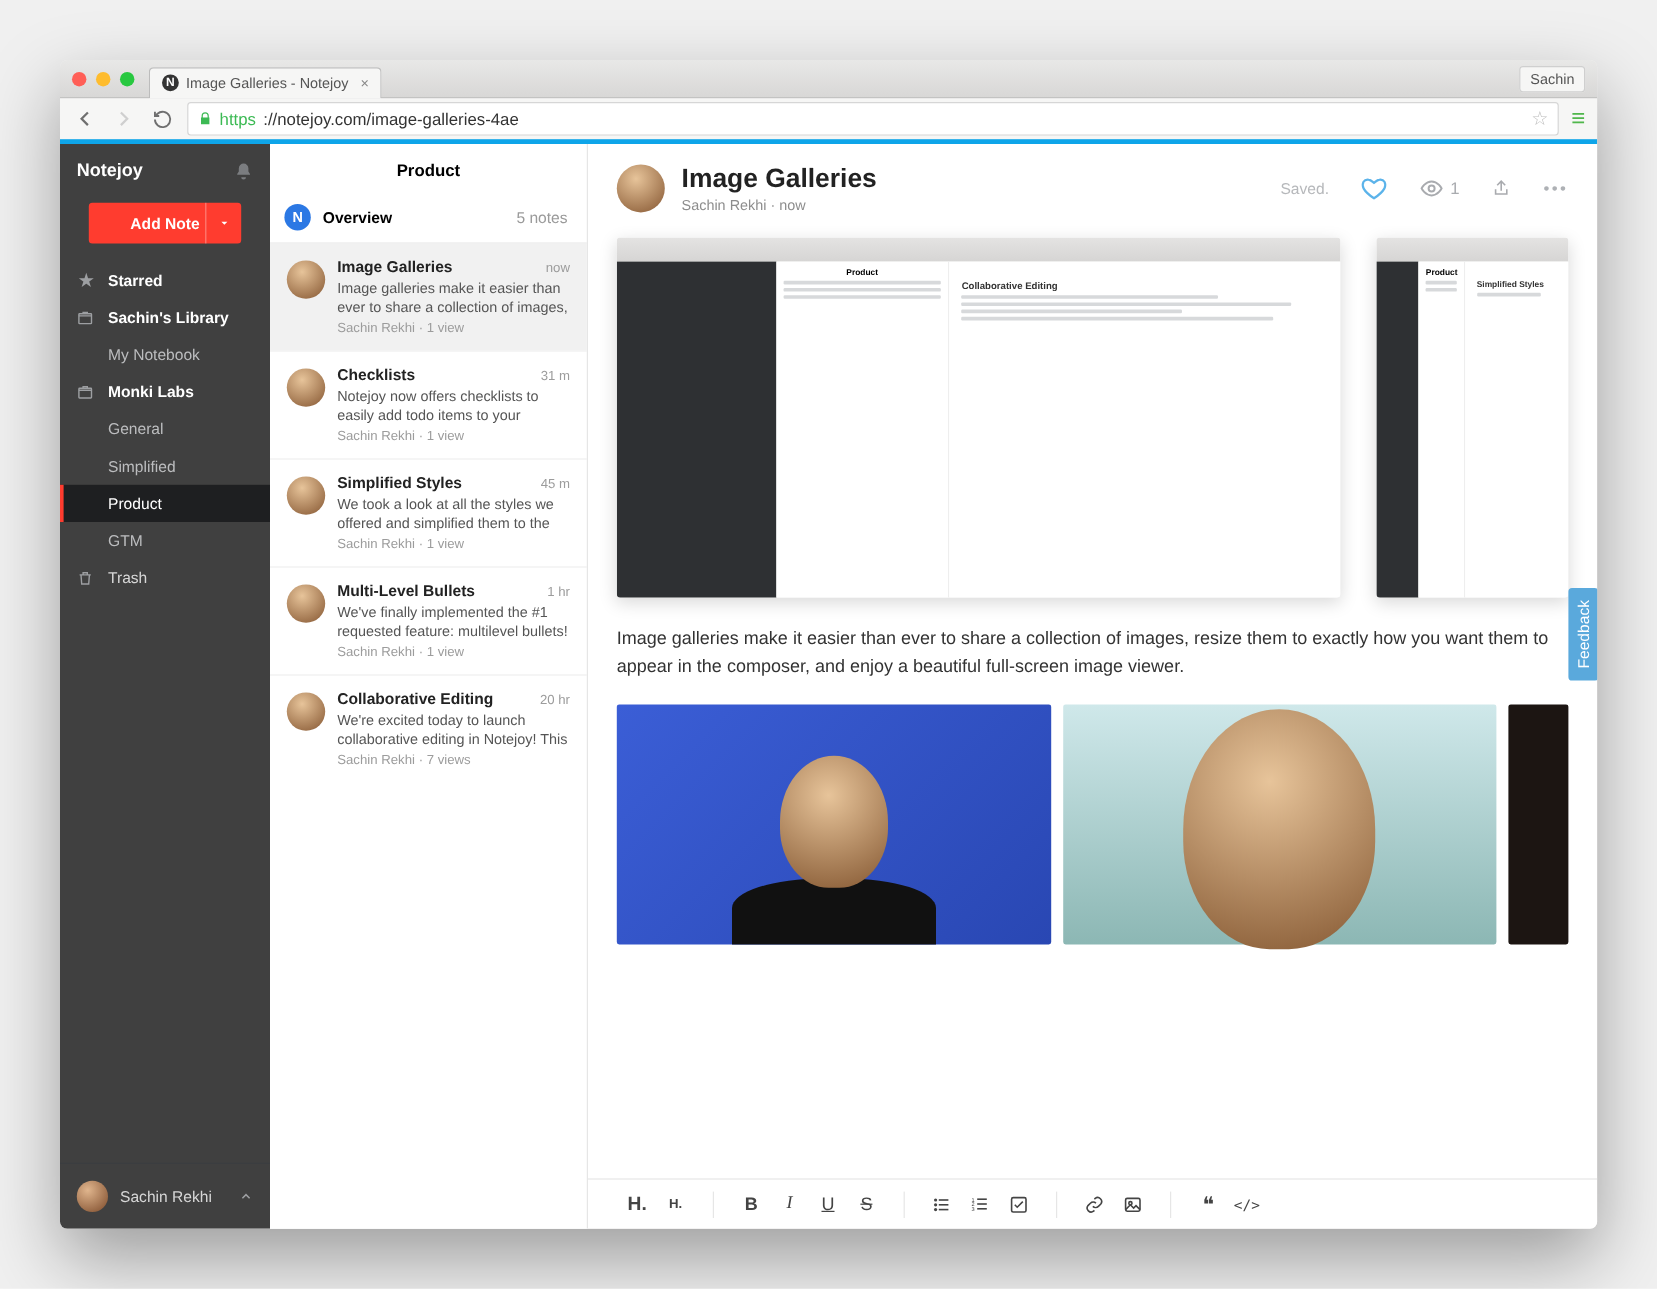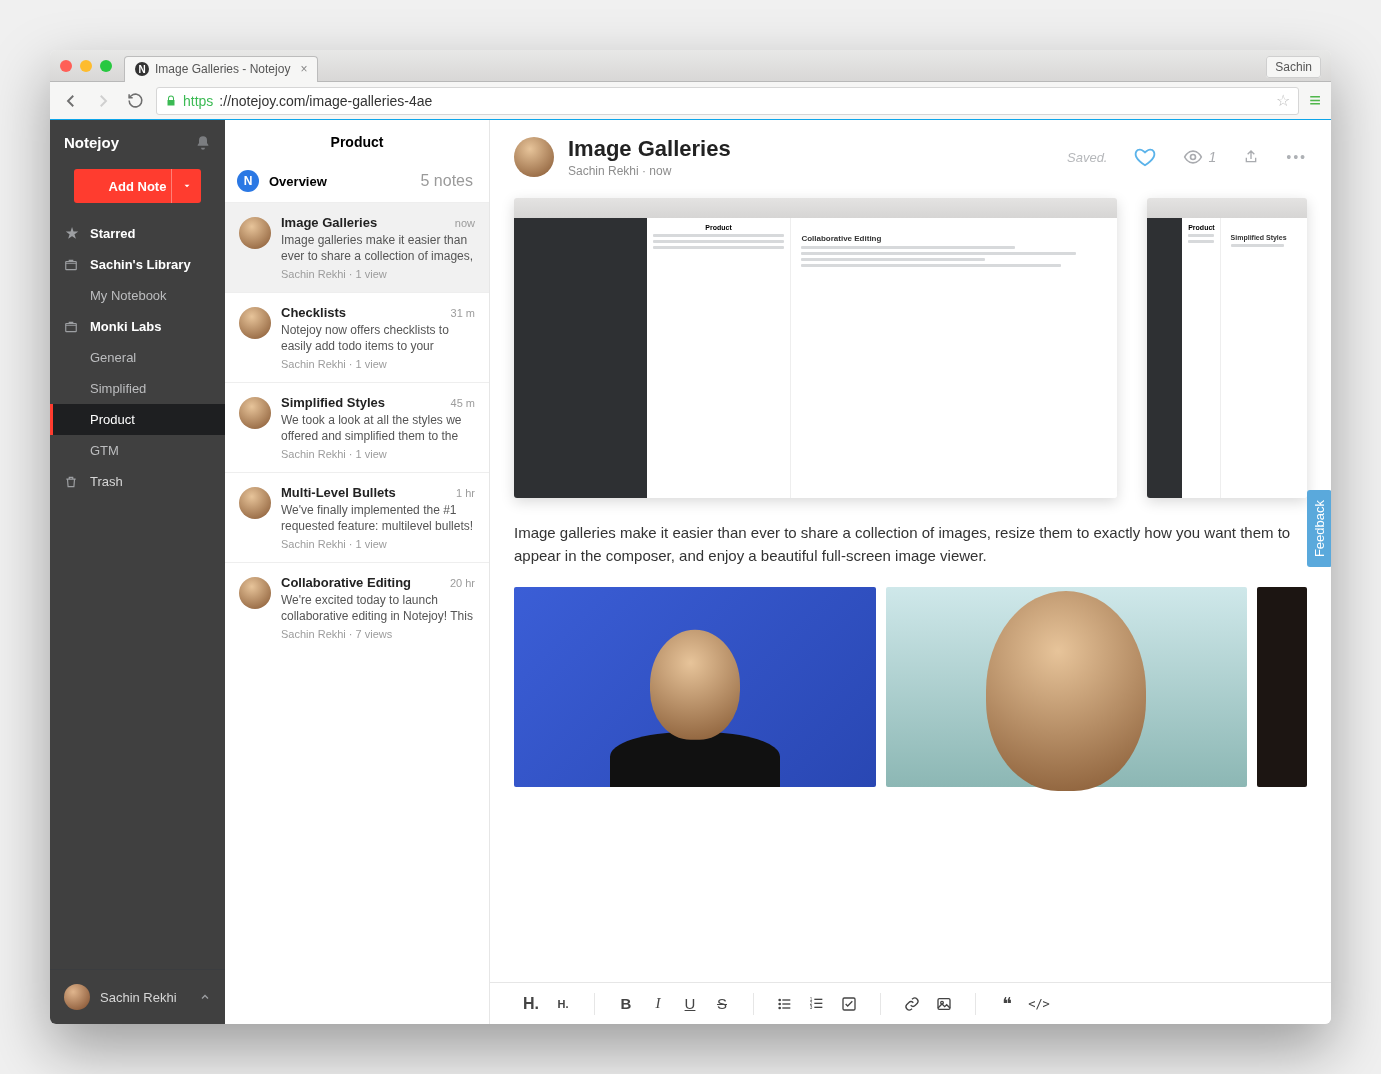--- a/index.html
+++ b/index.html
@@ -13,21 +13,21 @@
   .tl-red { background: #ff5f57; }
   .tl-yellow { background: #febc2e; }
   .tl-green { background: #28c840; }
   .tab { background: #f6f6f5; border: 1px solid #bcbcbc; border-bottom: none; border-radius: 4px 4px 0 0; height: 26px; display: inline-flex; align-items: center; padding: 0 10px; font-size: 12px; color: #555; margin-top: 6px; }
   .tab .favicon { width: 14px; height: 14px; border-radius: 50%; background: #333; color: #fff; display: inline-flex; align-items: center; justify-content: center; font-size: 10px; font-weight: bold; margin-right: 6px; }
   .tab .close { margin-left: 10px; color: #888; }
   .title-right { margin-left: auto; padding-left: 32px; }
   .profile-chip { background: #f6f6f5; border: 1px solid #cfcfcf; border-radius: 3px; font-size: 12px; padding: 3px 8px; color: #555; }
 
   
-  .url-bar { height: 38px; background: #f6f6f5; display: flex; align-items: center; padding: 0 10px; gap: 10px; border-bottom: 1px solid #0ea5e9; }
+  .url-bar { height: 38px; background: #f6f6f5; display: flex; align-items: center; padding: 0 10px; gap: 10px; border-bottom: 4px solid #0ea5e9; }
   .nav-btn { width: 22px; height: 22px; color: #777; display: flex; align-items: center; justify-content: center; font-size: 18px; }
   .nav-btn.disabled { color: #ccc; }
   .omnibox { flex: 1; height: 28px; background: #fff; border: 1px solid #d6d6d6; border-radius: 3px; display: flex; align-items: center; padding: 0 8px; font-size: 14px; color: #333; gap: 6px; }
   .lock { color: #3cba54; font-size: 14px; }
   .url-https { color: #3cba54; }
   .star { margin-left: auto; color: #bdbdbd; font-size: 16px; }
   .hamburger { color: #50b74c; font-size: 20px; }
 
   
   .app { flex: 1; display: flex; background: #fff; min-height: 0; }
@@ -51,39 +51,39 @@
 
   
   .note-list { width: 265px; background: #fff; border-right: 1px solid #e6e6e6; display: flex; flex-direction: column; }
   .nl-header { text-align: center; font-weight: 700; font-size: 14px; padding: 14px 0 10px; }
   .search-box { margin: 0 12px 10px; position: relative; }
   .search-box input { width: 100%; height: 30px; border: 1px solid #e1e1e1; border-radius: 15px; background: #f2f2f2; padding: 0 34px 0 14px; font-size: 13px; color: #666; outline: none; }
   .search-box .sicon { position: absolute; right: 12px; top: 7px; color: #b8b8b8; }
   .category { display: flex; align-items: center; padding: 10px 16px 10px 12px; gap: 10px; font-size: 13px; }
   .cat-badge { width: 22px; height: 22px; border-radius: 50%; background: #2b78e4; color: #fff; font-weight: bold; font-size: 12px; display: flex; align-items: center; justify-content: center; }
   .cat-title { font-weight: 700; flex: 1; }
-  .cat-count { color: #9a9a9a; font-size: 16px; margin-left: 26px; }
+  .cat-count { color: #9a9a9a; font-size: 13px; margin-left: 26px; }
   .note-item { display: flex; gap: 10px; padding: 12px 14px; border-top: 1px solid #eee; cursor: pointer; }
   .note-item.selected { background: #f1f1f1; }
   .ni-avatar { width: 32px; height: 32px; border-radius: 50%; background: radial-gradient(circle at 40% 30%, #e7c49a, #845530); flex-shrink: 0; margin-top: 2px; }
   .ni-body { flex: 1; min-width: 0; }
   .ni-row1 { display: flex; justify-content: space-between; align-items: baseline; }
   .ni-title { font-weight: 700; font-size: 13px; color: #222; }
   .ni-time { font-size: 11px; color: #9c9c9c; }
   .ni-preview { font-size: 12px; color: #555; line-height: 1.35; margin-top: 2px; max-height: 32px; overflow: hidden; }
   .ni-meta { font-size: 11px; color: #9c9c9c; margin-top: 4px; }
 
   
   .content { flex: 1; display: flex; flex-direction: column; min-width: 0; position: relative; }
   .c-header { display: flex; align-items: center; gap: 14px; padding: 16px 24px 8px; }
   .c-avatar { width: 40px; height: 40px; border-radius: 50%; background: radial-gradient(circle at 40% 30%, #e7c49a, #845530); }
   .c-title-wrap { flex: 1; }
   .c-title { font-size: 22px; font-weight: 800; color: #222; }
   .c-sub { font-size: 12px; color: #8d8d8d; margin-top: 2px; }
-  .c-actions { display: flex; align-items: center; gap: 27px; color: #aeb1b5; font-size: 14px; font-style: italic; }
+  .c-actions { display: flex; align-items: center; gap: 27px; color: #aeb1b5; font-size: 14px; }
   .saved { color: #b6b8bb; font-size: 13px; }
   .heart { color: #5bb3ea; font-size: 20px; }
   .eye { display: flex; align-items: center; gap: 5px; color: #a9abaf; }
   .dots { letter-spacing: 2px; }
   .c-body { flex: 1; overflow: auto; padding: 12px 24px 24px; }
   .thumb-row { display: flex; gap: 30px; margin-bottom: 24px; }
   .thumb { flex: 1; height: 300px; border-radius: 3px; background: #fafafa; position: relative; box-shadow: 0 4px 14px rgba(0,0,0,0.15); overflow: hidden; }
   .thumb.cut { flex: 0 0 160px; }
   .mini { width: 100%; height: 100%; display: flex; }
   .mini-sb { width: 22%; background: #2e3033; }

